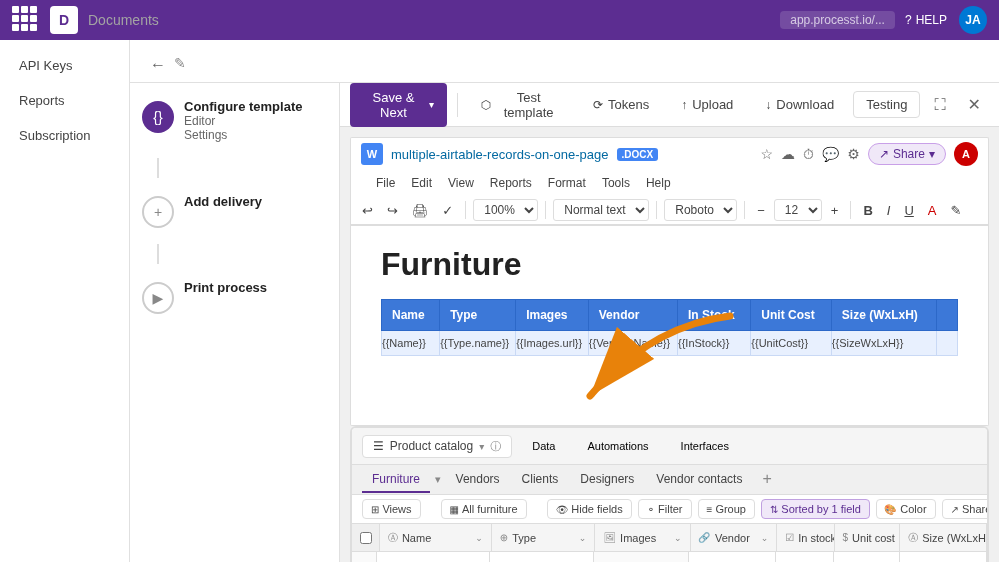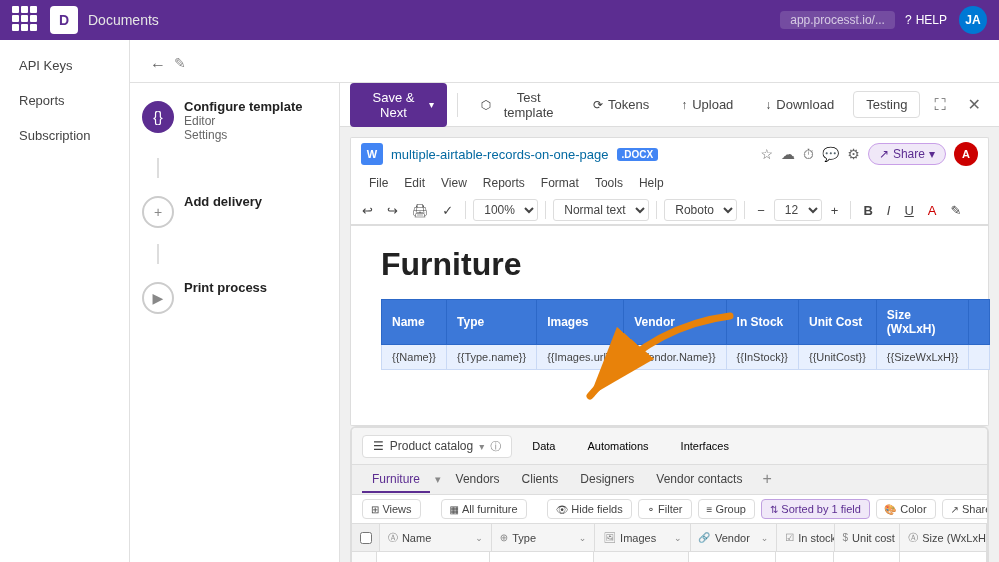--- a/index.html
+++ b/index.html
@@ -19,21 +19,21 @@
       width: 28px; height: 28px;
       display: grid; grid-template-columns: repeat(3,7px); grid-template-rows: repeat(3,7px); gap: 2px;
       cursor: pointer;
     }
     .top-nav-grid span { background: white; border-radius: 1px; }
     .top-nav-app-icon {
       width: 28px; height: 28px; background: white; border-radius: 4px;
       display: flex; align-items: center; justify-content: center;
       font-size: 14px; font-weight: bold; color: #5c2d91;
     }
-    .top-nav-title { color: #e5e5e5; font-size: 14px; font-weight: 500; flex: 1; }
+    .top-nav-title { color: #a3a3a3; font-size: 14px; font-weight: 500; flex: 1; }
     .top-nav-url { color: rgba(255,255,255,0.7); font-size: 12px; background: rgba(255,255,255,0.15); border-radius: 4px; padding: 2px 10px; }
     .top-nav-right { display: flex; align-items: center; gap: 12px; margin-left: auto; }
     .help-btn { color: white; font-size: 12px; display: flex; align-items: center; gap: 4px; cursor: pointer; }
     .user-avatar { width: 28px; height: 28px; border-radius: 50%; background: #0078d4; color: white; display: flex; align-items: center; justify-content: center; font-size: 12px; font-weight: bold; cursor: pointer; }
 
     
     .main-layout { display: flex; flex: 1; overflow: hidden; }
 
     
     .sidebar {
@@ -163,21 +163,21 @@
     }
     .user-avatar-small { width: 24px; height: 24px; border-radius: 50%; background: #c00; color: white; display: flex; align-items: center; justify-content: center; font-size: 11px; font-weight: bold; }
 
     
     .doc-menu-bar {
       background: white;
       border-left: 1px solid #ddd;
       border-right: 1px solid #ddd;
       display: flex;
       align-items: center;
-      padding: 2px 10px;
+      padding: 2px 17px;
       gap: 0;
     }
     .doc-menu-item { font-size: 12px; color: #444; padding: 4px 8px; cursor: pointer; border-radius: 3px; }
 
     
     .doc-format-bar {
       background: white;
       border-left: 1px solid #ddd;
       border-right: 1px solid #ddd;
       border-bottom: 1px solid #ddd;
@@ -214,21 +214,21 @@
     }
 
     
     .doc-title { font-size: 32px; font-weight: bold; color: #222; margin-bottom: 16px; }
     .doc-table { width: 100%; border-collapse: collapse; font-size: 12px; }
     .doc-table th {
       background: #3c78d8; color: white; padding: 8px 10px;
       text-align: left; border: 1px solid #2c68c8; font-weight: 600;
     }
     .doc-table td {
-      padding: 6px 10px; border: 1px solid #c9d9f5;
+      padding: 6px 0; border: 1px solid #c9d9f5;
       background: #e8f0fe; text-align: left; color: #444; font-size: 11px; margin-left: 39px;
     }
 
     
     .screenshot-overlay {
       border: 2px solid #ddd;
       border-radius: 6px;
       overflow: hidden;
       background: white;
       margin-top: 8px;

